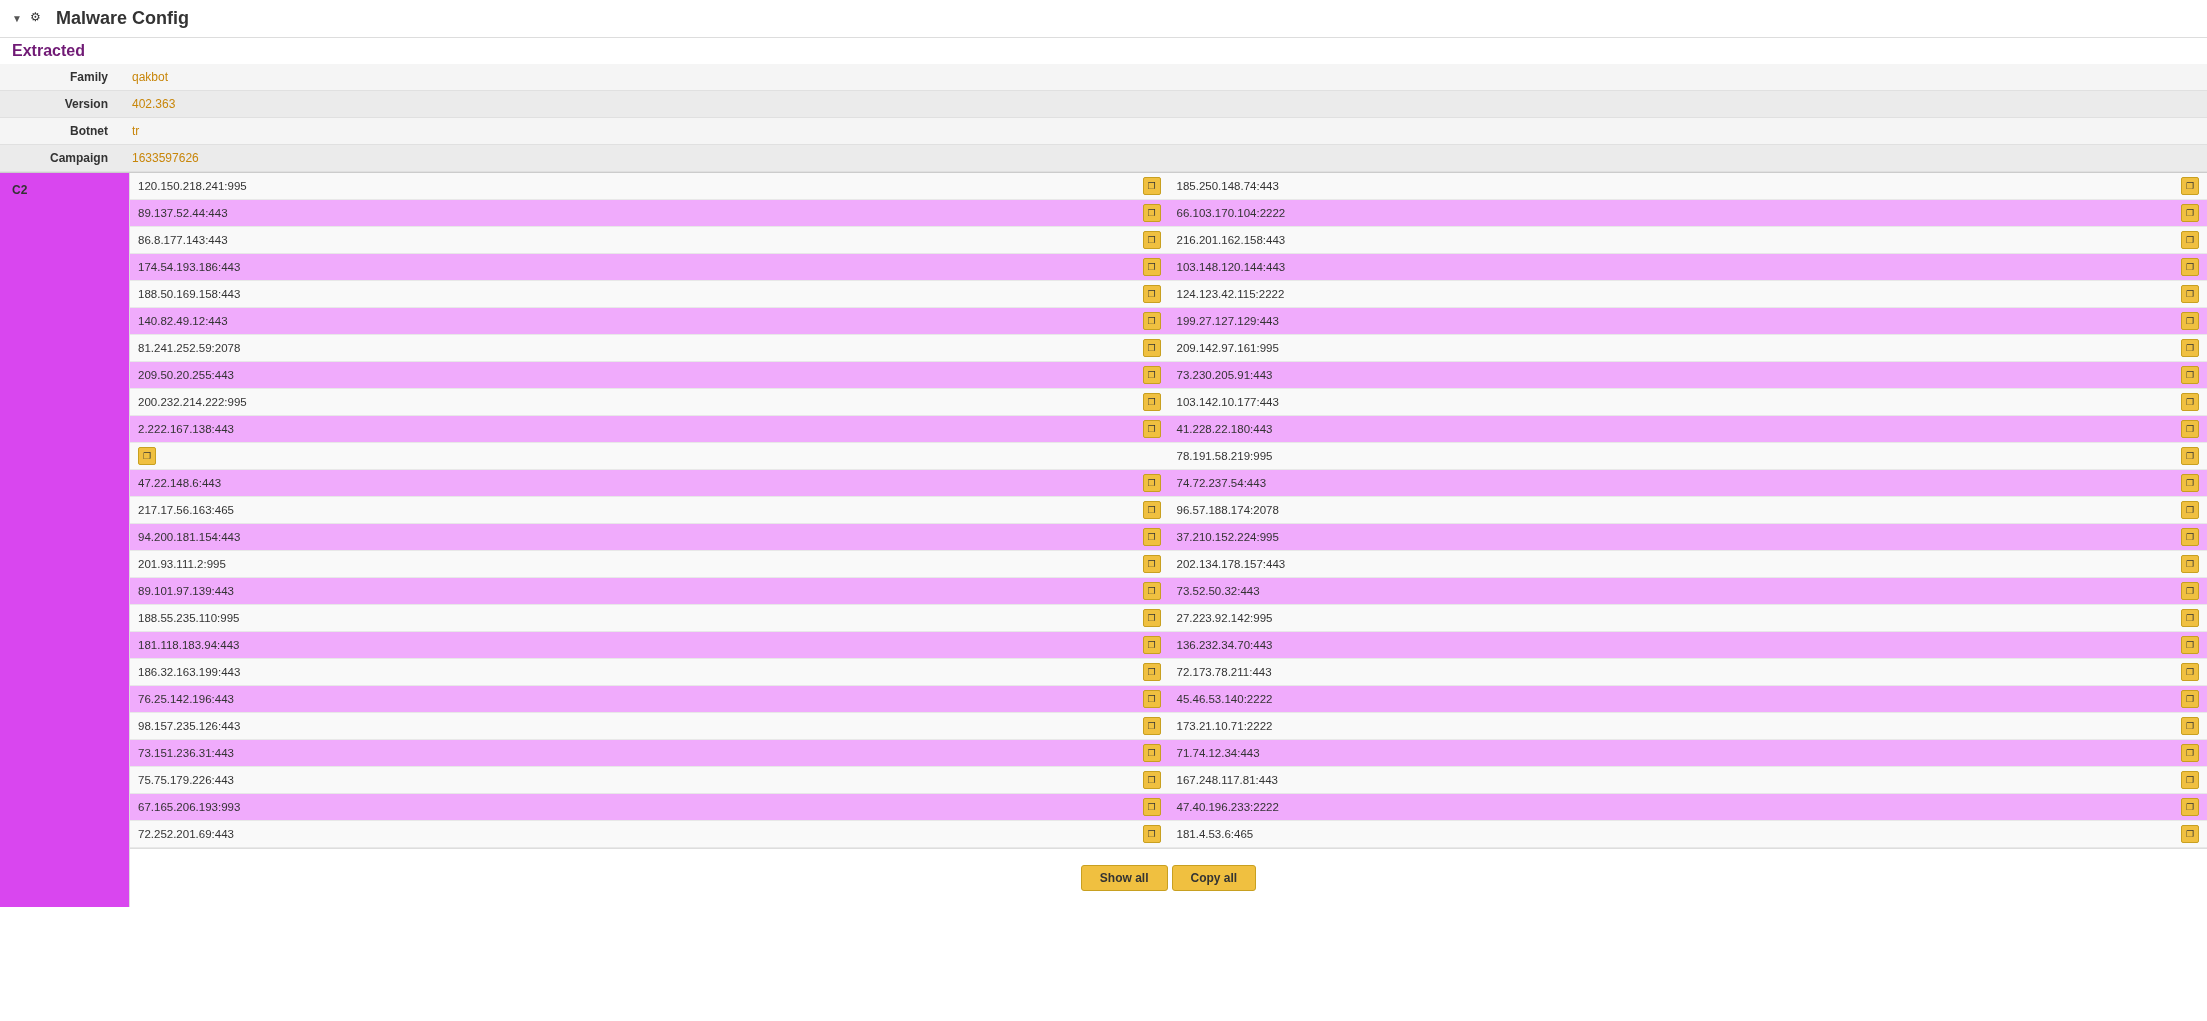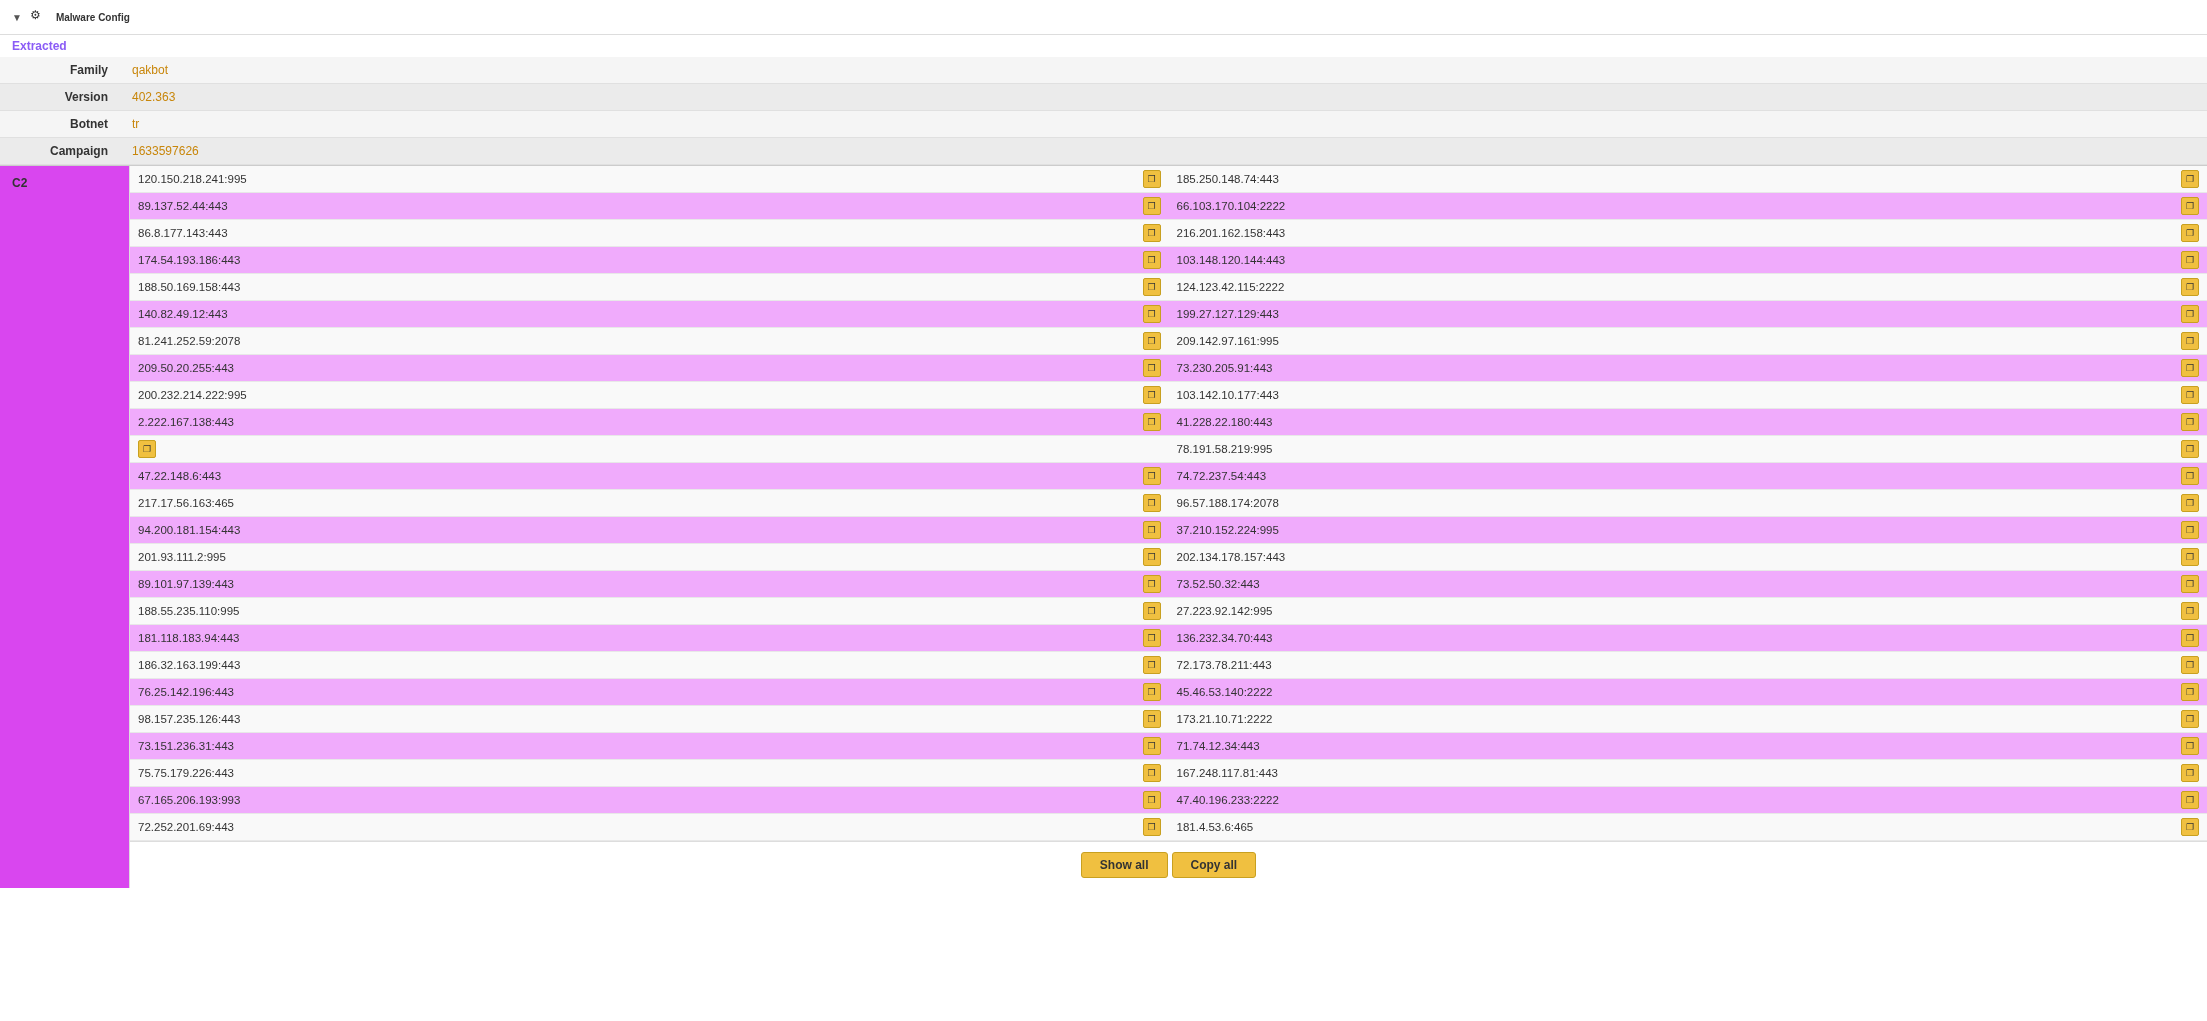--- a/index.html
+++ b/index.html
@@ -12,39 +12,39 @@
 
     .header {
       display: flex;
       align-items: center;
       padding: 8px 12px;
       border-bottom: 1px solid #ddd;
       gap: 8px;
     }
 
     .header-title {
-      font-size: 10px;
+      font-size: 18px;
       font-weight: bold;
     }
 
     .chevron-icon {
       font-size: 10px;
       color: #555;
     }
 
     .gear-icon {
       width: 18px;
       height: 18px;
     }
 
     .extracted-label {
       padding: 4px 12px;
-      font-size: 12px;
+      font-size: 16px;
       font-weight: bold;
-      color: #8b5cf6;
+      color: #701a75;
     }
 
     .meta-table {
       width: 100%;
       border-collapse: collapse;
     }
 
     .meta-table tr {
       border-bottom: 1px solid #e0e0e0;
     }
@@ -138,21 +138,21 @@
       justify-content: center;
       font-size: 9px;
       flex-shrink: 0;
       border-radius: 2px;
     }
 
     .footer-bar {
       display: flex;
       justify-content: center;
       align-items: flex-start;
-      padding: 10px;
+      padding: 16px;
       gap: 4px;
       background: #fff;
       border-top: 1px solid #ddd;
     }
 
     .footer-btn {
       background: #f0c040;
       border: 1px solid #c8a020;
       padding: 5px 18px;
       font-size: 12px;

